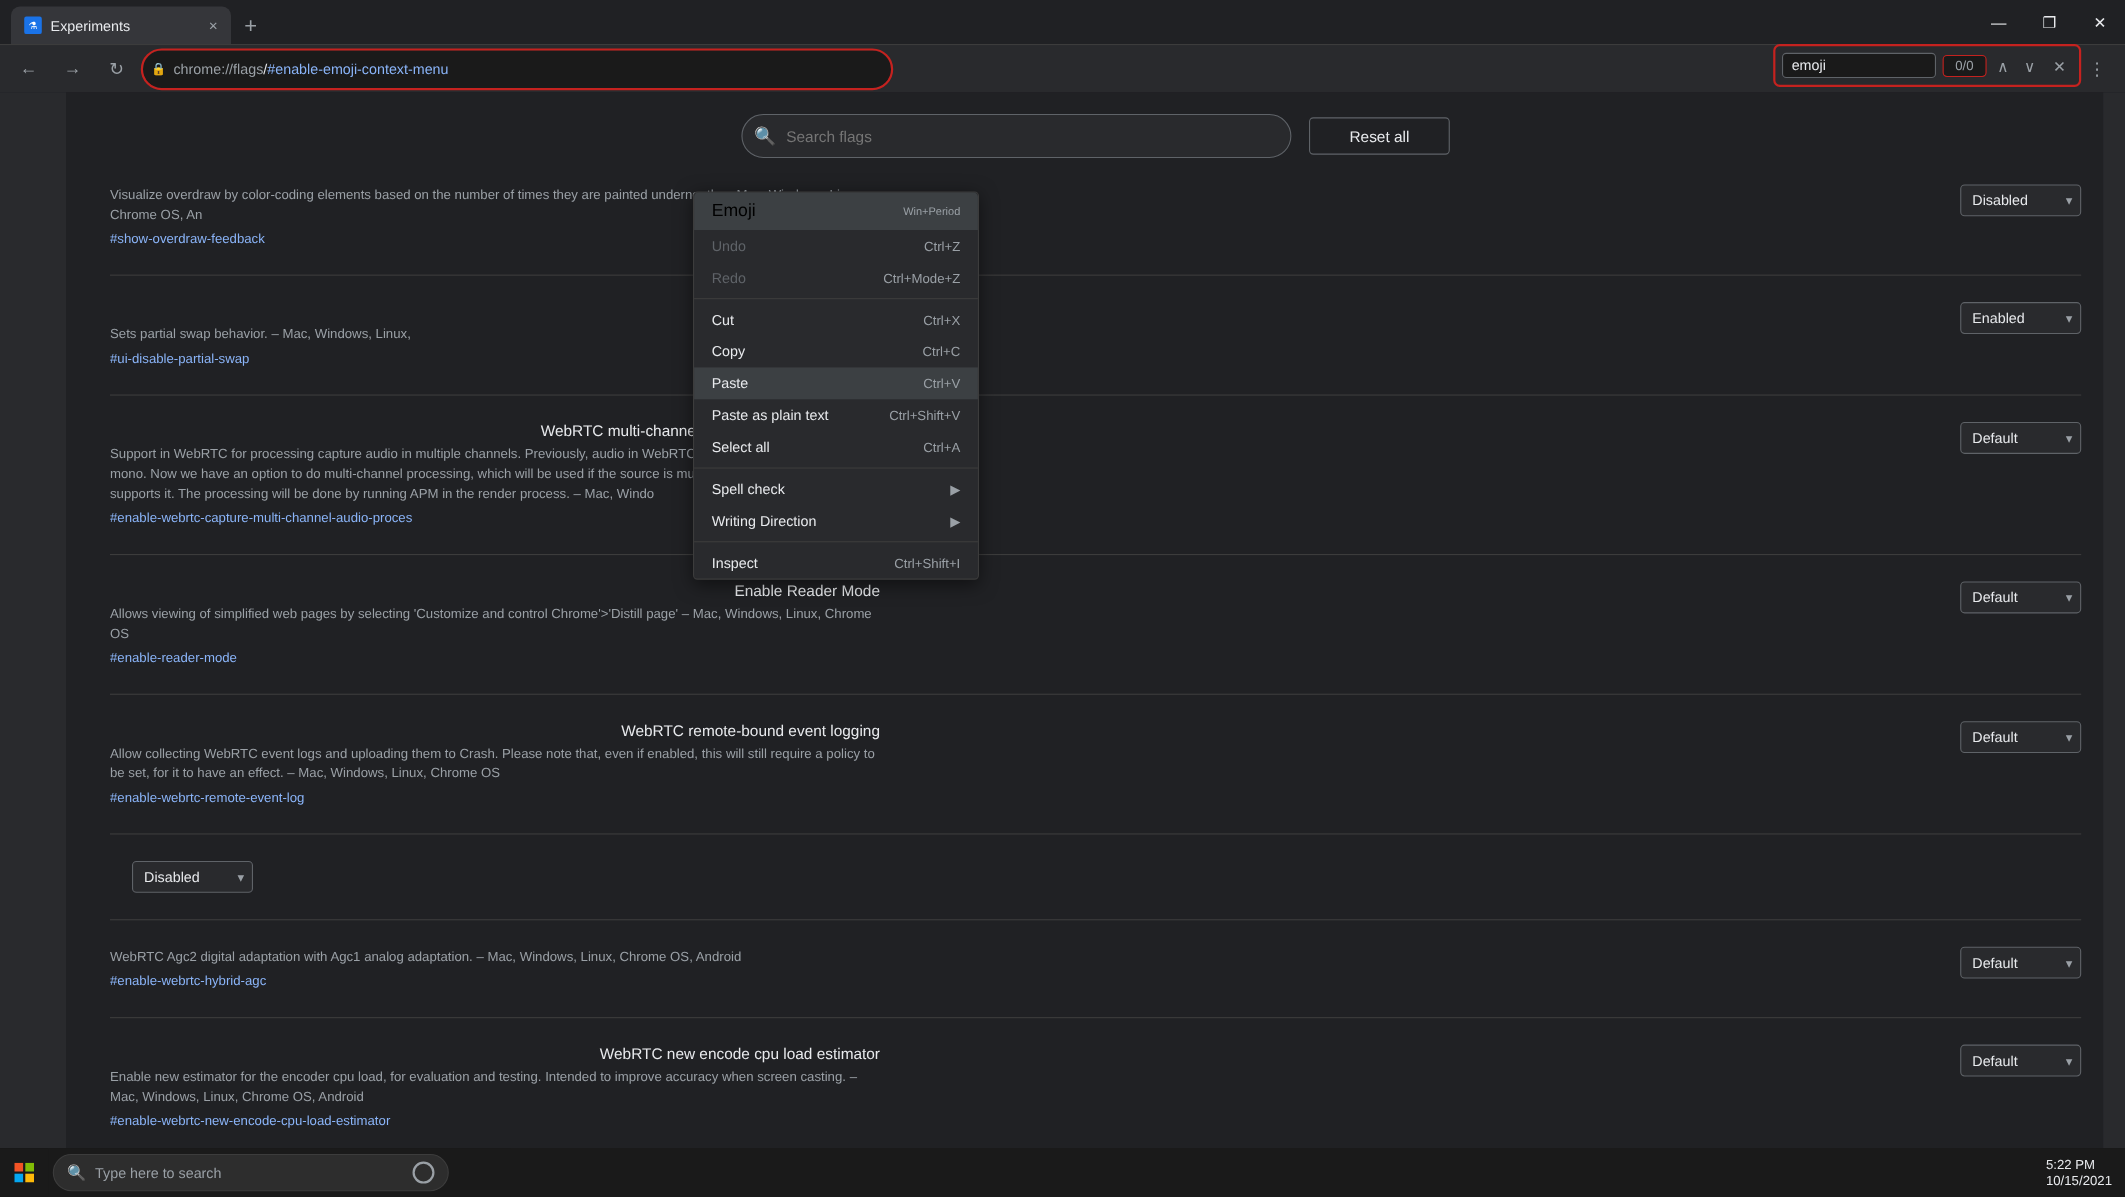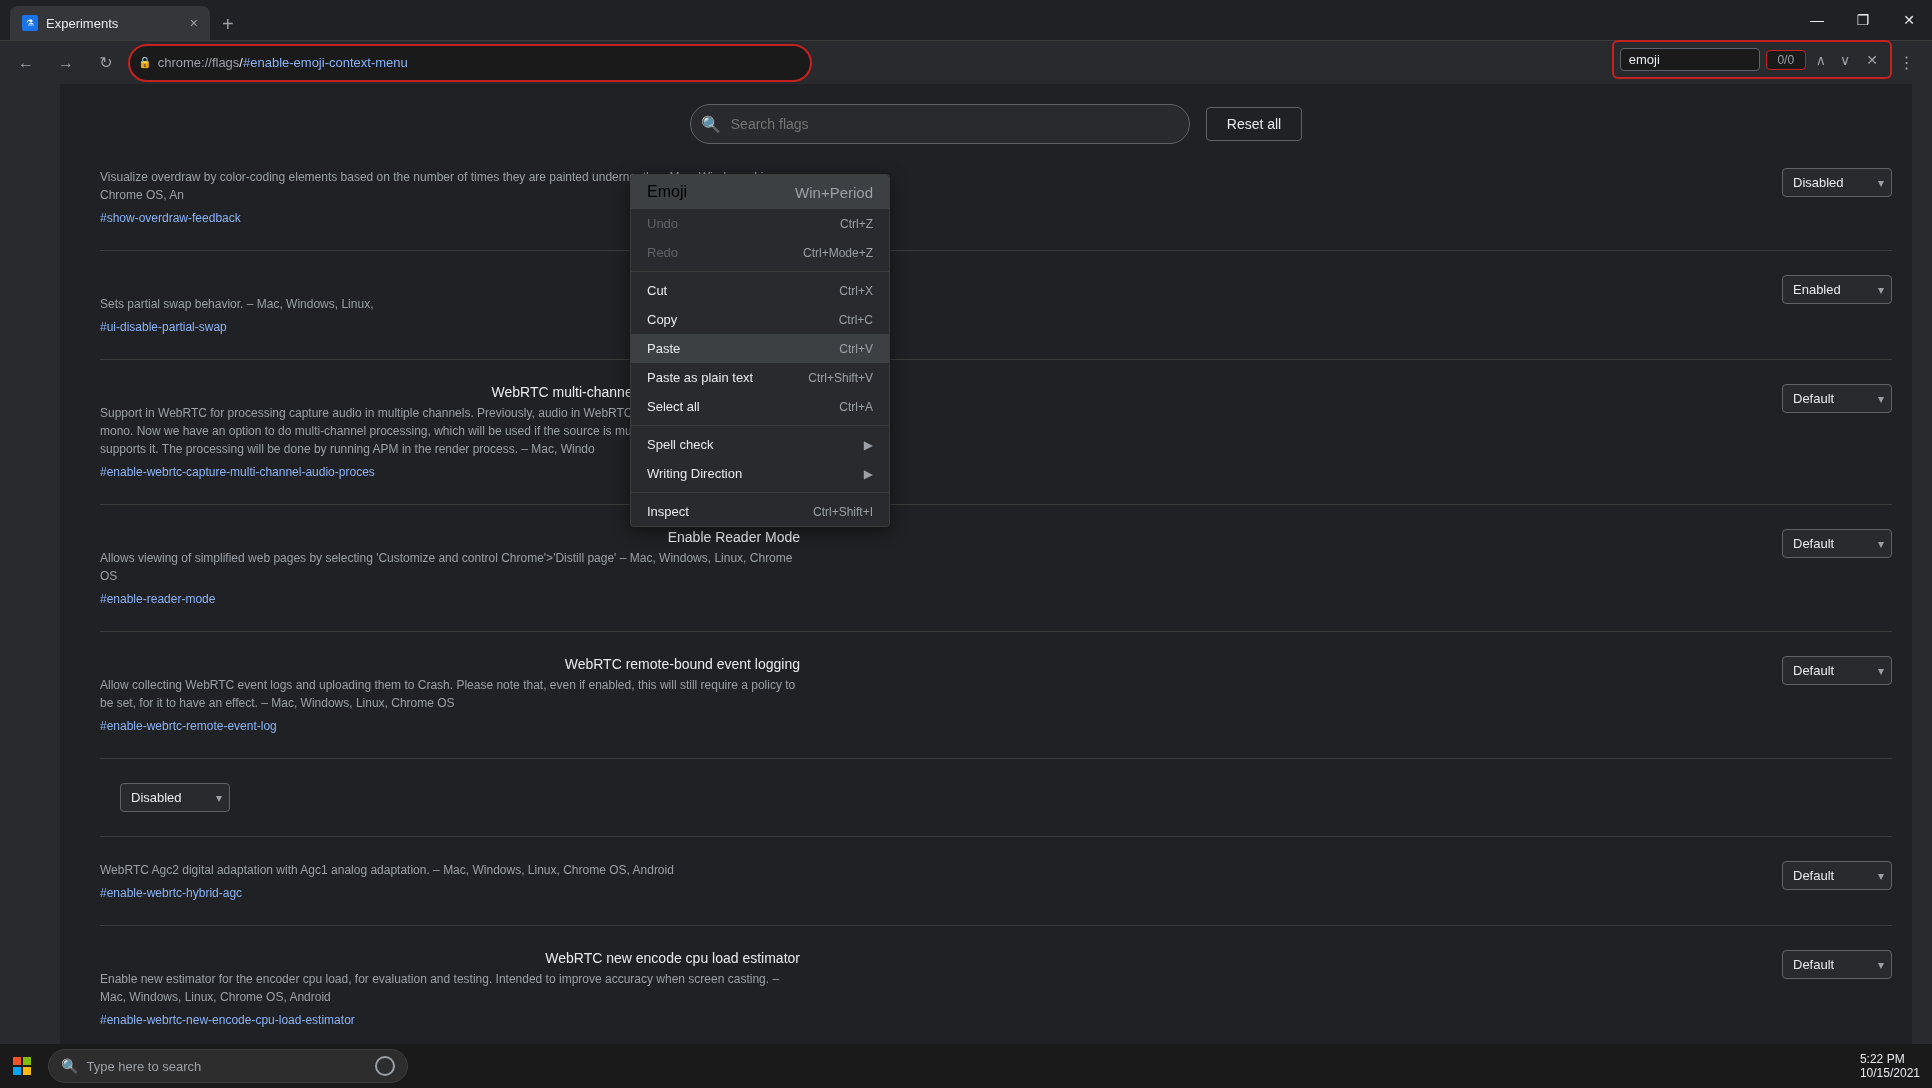--- a/index.html
+++ b/index.html
@@ -31,21 +31,21 @@
     .main { display: flex; height: calc(1088px - 84px); }
     .sidebar { width: 60px; background: #292a2d; flex-shrink: 0; }
     .content-area { flex: 1; background: #202124; overflow: hidden; position: relative; }
 
     
     .flags-page { padding: 20px 40px; height: 100%; overflow-y: auto; }
     .search-bar-area { display: flex; justify-content: center; align-items: center; gap: 16px; margin-bottom: 24px; }
     .flags-search { width: 500px; height: 40px; background: #292a2d; border: 1px solid #5f6368; border-radius: 20px; color: #e8eaed; font-size: 14px; padding: 0 16px 0 40px; outline: none; }
     .search-container { position: relative; }
     .search-icon-pos { position: absolute; left: 12px; top: 50%; transform: translateY(-50%); color: #9aa0a6; font-size: 16px; }
-    .reset-btn { padding: 8px 20px; background: transparent; border: 1px solid #5f6368; color: #e8eaed; border-radius: 4px; cursor: pointer; font-size: 14px; }
+    .reset-btn { padding: 8px 36px; background: transparent; border: 1px solid #5f6368; color: #e8eaed; border-radius: 4px; cursor: pointer; font-size: 14px; }
 
     .flag-item { margin-bottom: 24px; padding-bottom: 24px; border-bottom: 1px solid #3c3c3c; display: flex; justify-content: space-between; align-items: flex-start; }
     .flag-info { flex: 1; max-width: 700px; }
     .flag-title { color: #e8eaed; font-size: 14px; font-weight: 500; margin-bottom: 4px; text-align: right; }
     .flag-desc { color: #9aa0a6; font-size: 12px; line-height: 1.5; margin-bottom: 4px; }
     .flag-link { color: #8ab4f8; font-size: 12px; text-decoration: none; cursor: pointer; }
     .flag-control { flex-shrink: 0; margin-left: 20px; }
     .flag-select { background: #292a2d; border: 1px solid #5f6368; color: #e8eaed; padding: 6px 28px 6px 10px; border-radius: 4px; font-size: 13px; cursor: pointer; appearance: none; min-width: 110px; }
 
     
@@ -275,21 +275,21 @@
           </div>
         </div>
       </div>
 
     </div>
 
     <div class="context-menu">
 
       <div class="ctx-top">
         <span>Emoji</span>
-        <span style="color:#9aa0a6; font-size:15px;">Win+Period</span>
+        <span style="color:#9aa0a6; font-size:10px;">Win+Period</span>
       </div>
 
       <div class="ctx-item disabled">
         <span>Undo</span>
         <span class="shortcut">Ctrl+Z</span>
       </div>
 
       <div class="ctx-item disabled">
         <span>Redo</span>
         <span class="shortcut">Ctrl+Mode+Z</span>

